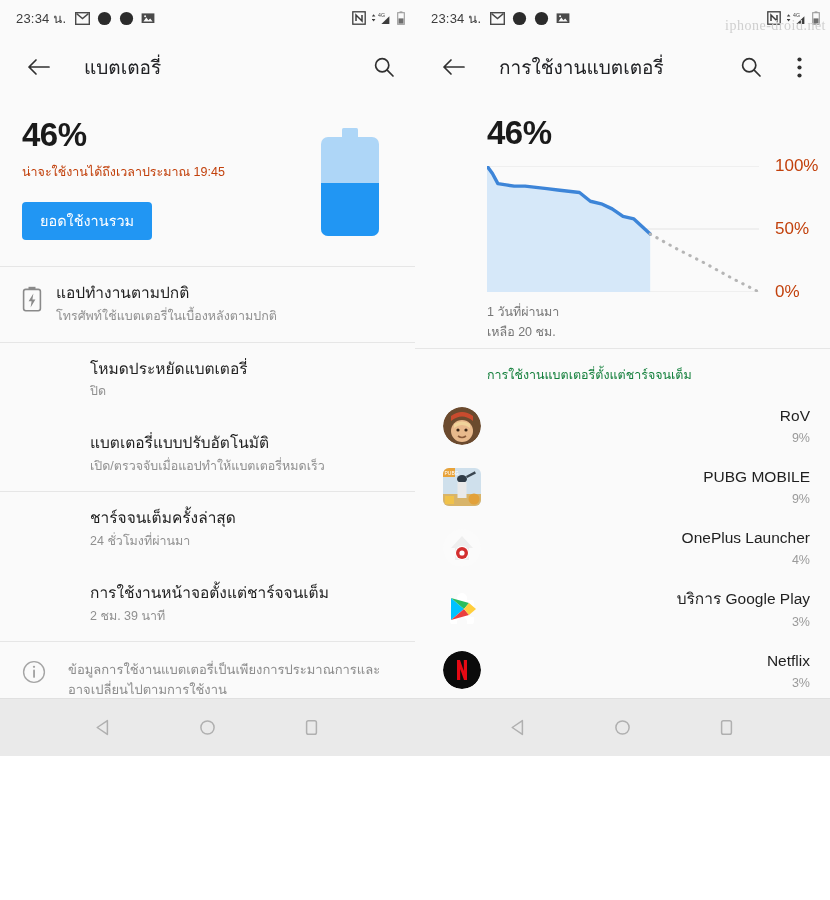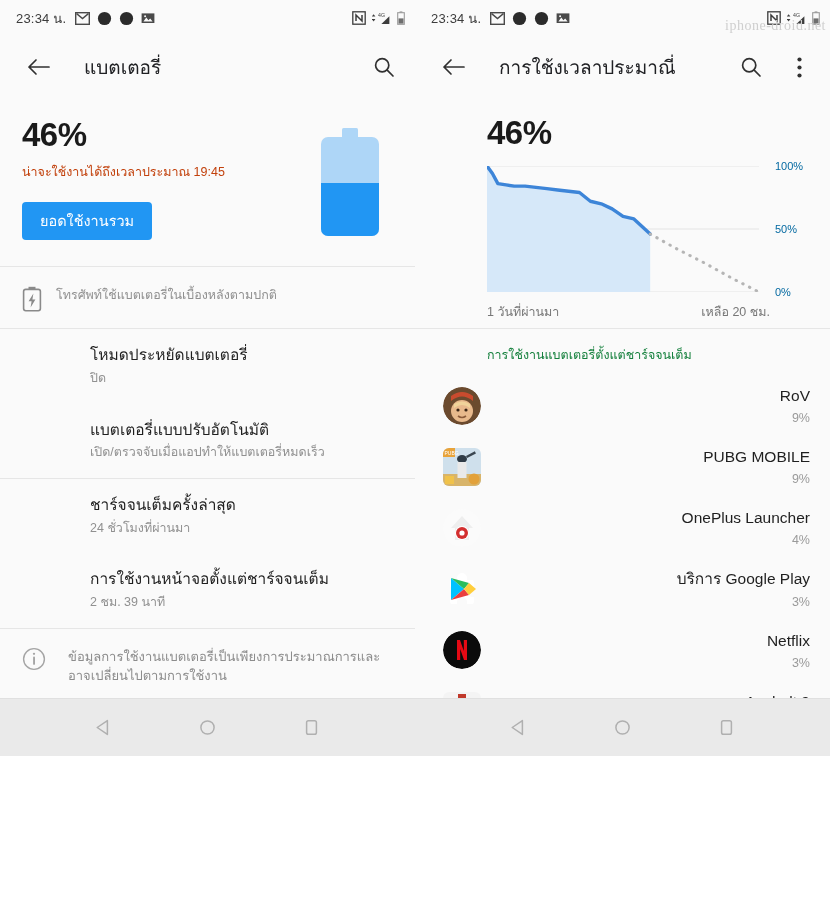--- a/index.html
+++ b/index.html
@@ -216,28 +216,29 @@
   }
   .chart-ylabels {
     position: absolute;
     left: 360px;
     top: 0;
     height: 126px;
     width: 60px;
   }
   .ylab {
     position: absolute;
-    font-size: 11px;
-    color: #0369a1;
+    font-size: 17px;
+    color: #c2410c;
     transform: translateY(-50%);
   }
   .chart-xlabels {
     display: flex;
     justify-content: space-between;
     padding: 10px 60px 0 72px;
+    flex-direction: column;
   }
   .xlab {
     font-size: 12.5px;
     color: #777777;
     white-space: nowrap;
   }
 
   .section-header {
     font-size: 12.5px;
     color: #15803d;
@@ -373,20 +374,21 @@
 
       <div class="row">
         <span class="row-icon">
           <svg width="20" height="26" viewBox="0 0 20 26">
             <rect x="6.5" y="0.8" width="7" height="2.6" fill="#8a8a8a"></rect>
             <rect x="1.6" y="3.4" width="16.8" height="21.4" rx="2.2" fill="none" stroke="#8a8a8a" stroke-width="1.6"></rect>
             <path d="M11.4 7.4 L6.6 15.2 L9.6 15.2 L8.6 21.4 L13.4 13.6 L10.4 13.6 Z" fill="#8a8a8a"></path>
           </svg>
         </span>
         <span class="row-body">
+          <span class="row-title" style="display:block">แอปทำงานตามปกติ</span>
           <span class="row-sub" style="display:block">โทรศัพท์ใช้แบตเตอรี่ในเบื้องหลังตามปกติ</span>
         </span>
       </div>
 
       <div class="divider"></div>
 
       <div class="row row-indent">
         <span class="row-body">
           <span class="row-title" style="display:block">โหมดประหยัดแบตเตอรี่</span>
           <span class="row-sub" style="display:block">ปิด</span>
@@ -489,21 +491,21 @@
       </span>
       <span class="watermark">iphone-droid.net</span>
     </div>
 
     <div class="app-bar">
       <button class="icon-btn">
         <svg width="24" height="18" viewBox="0 0 24 18">
           <path d="M22 9 L2 9 M9 2 L2 9 L9 16" fill="none" stroke="#303030" stroke-width="1.7" stroke-linecap="round" stroke-linejoin="round"></path>
         </svg>
       </button>
-      <span class="app-bar-title">การใช้งเวลาประมาณี่</span>
+      <span class="app-bar-title">การใช้งานแบตเตอรี่</span>
       <span class="app-bar-actions">
         <button class="icon-btn">
           <svg width="22" height="22" viewBox="0 0 22 22">
             <circle cx="9.2" cy="9.2" r="6.6" fill="none" stroke="#303030" stroke-width="1.7"></circle>
             <path d="M14.2 14.2 L20 20" stroke="#303030" stroke-width="1.7" stroke-linecap="round"></path>
           </svg>
         </button>
         <button class="icon-btn">
           <svg width="5" height="21" viewBox="0 0 5 21">
             <circle cx="2.5" cy="2.5" r="2.1" fill="#303030"></circle>

